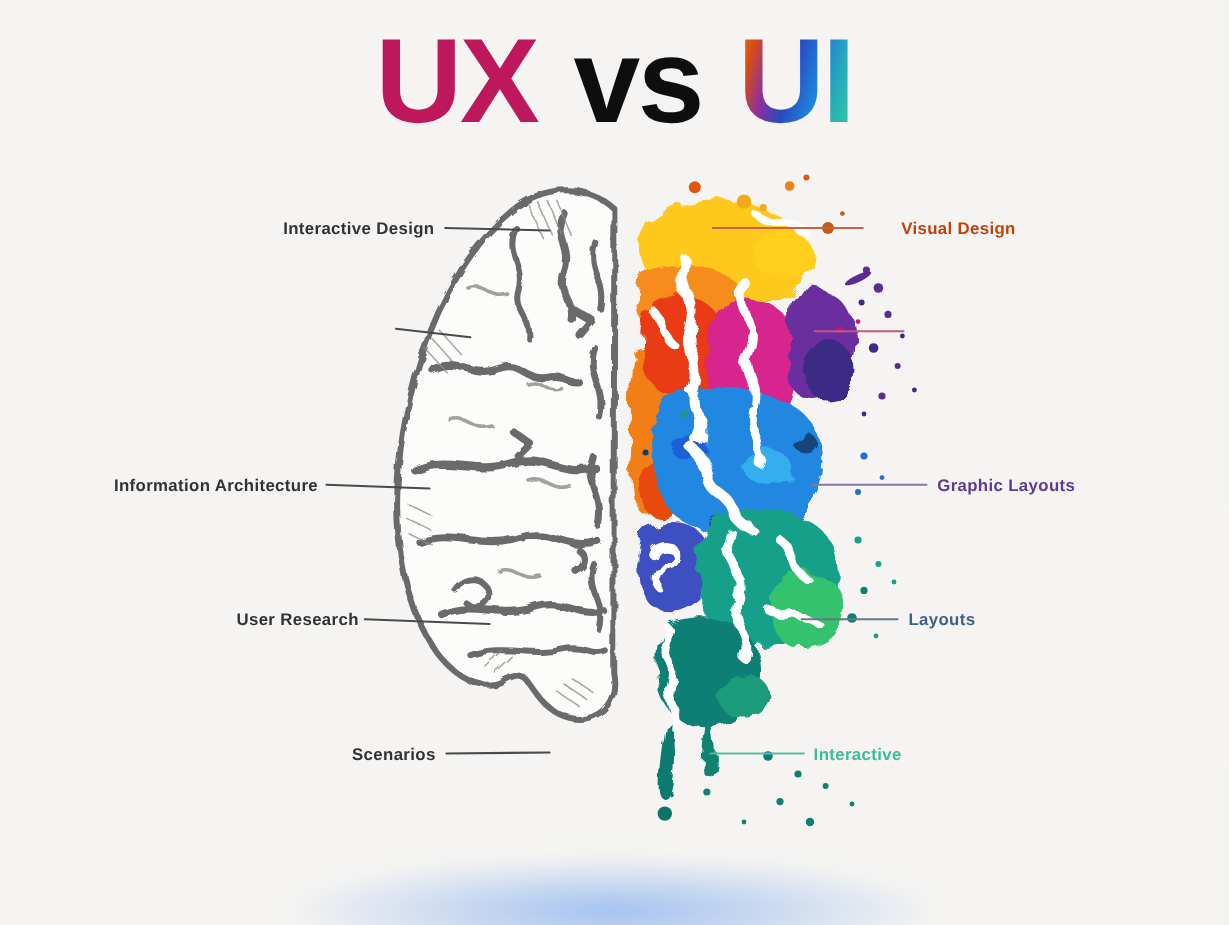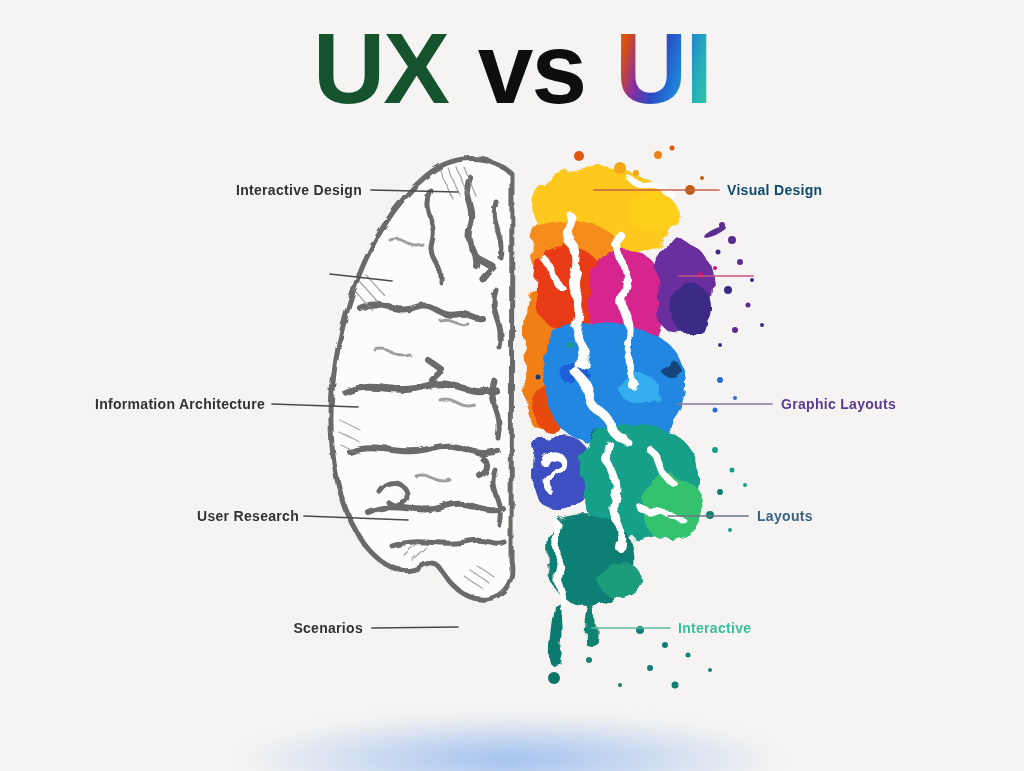--- a/index.html
+++ b/index.html
@@ -7,21 +7,21 @@
     position:relative;width:1024px;height:771px;overflow:hidden;
     background:#f5f4f2;
     font-family:"Liberation Sans","DejaVu Sans",sans-serif;
   }
   
   .title{
     position:absolute;left:0;right:0;top:18px;text-align:center;
     font-weight:700;line-height:1;white-space:nowrap;
   }
   .title span{display:inline-block;font-size:100px;letter-spacing:-2px;vertical-align:baseline;}
-  .t-ux{color:#14532d;margin-right:30px;}
+  .t-ux{color:#be185d;margin-right:30px;}
   .t-vs{color:#0e0e0e;margin-right:30px;}
   .t-ui{
     color:#2b6cb0;
     background:linear-gradient(105deg,#ee7f1d 0%,#d94f10 14%,#8a2fa0 30%,#2b49c0 46%,#1f7ad8 62%,#26aeb8 80%,#37d0a0 100%);
     -webkit-background-clip:text;background-clip:text;
     -webkit-text-fill-color:transparent;
   }
   
   .lbl{
     position:absolute;font-size:14px;font-weight:600;letter-spacing:.3px;
@@ -197,19 +197,19 @@
       <line x1="668" y1="516" x2="748" y2="516" stroke="#6a7586"></line>
       <line x1="592" y1="628" x2="670" y2="628" stroke="#5cbaa4"></line>
     </g>
   </svg>
 
   <div class="lbl" id="lux0">Interactive Design</div>
   <div class="lbl" id="lux3">User Research</div>
   <div class="lbl" id="lux2">Information Architecture</div>
   <div class="lbl" id="lux4">Scenarios</div>
 
-  <div class="lbl" id="lui0" style="color: #0c4a6e;">Visual Design</div>
+  <div class="lbl" id="lui0" style="color: #c2410c; margin-left: 24px;">Visual Design</div>
   <div class="lbl" id="lui2" style="color: rgb(92, 60, 146);">Graphic Layouts</div>
   <div class="lbl" id="lui3" style="color: rgb(60, 99, 134);">Layouts</div>
   <div class="lbl" id="lui4" style="color: rgb(59, 189, 156);">Interactive</div>
 
   <div class="glow"></div>
 </div>
 
 </body></html>

